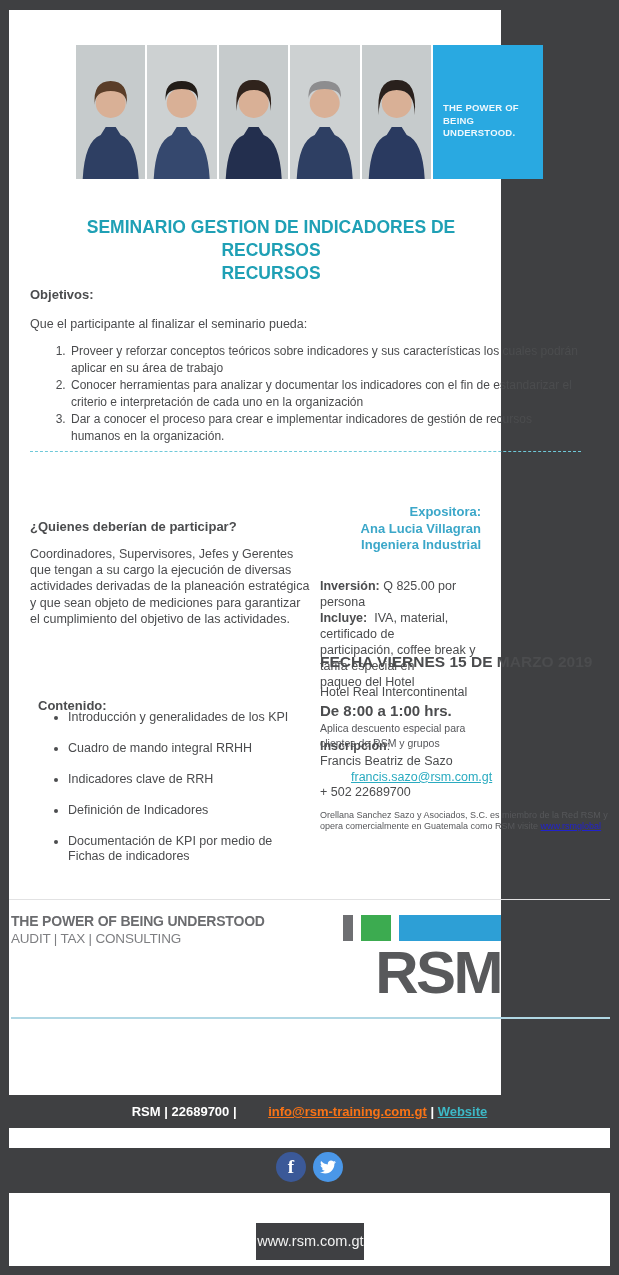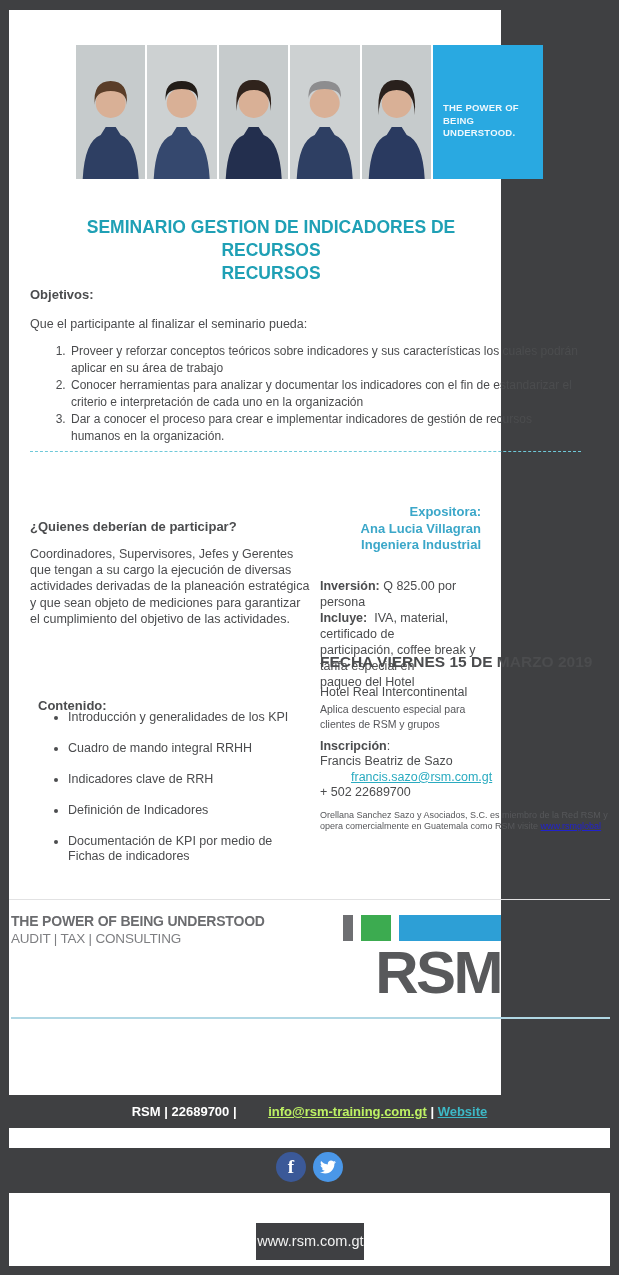--- a/index.html
+++ b/index.html
@@ -112,21 +112,21 @@
     color:#58595b; letter-spacing:-2.5px;
   }
   .blue-line { left:2px; top:1007px; width:599px; height:2px; background:#b0d7e4; }
 
   
   .contact-band {
     position:absolute; left:0; top:1095px; width:619px; height:33px;
     background:#3f4042; display:flex; align-items:center; justify-content:center;
     font-size:13px; font-weight:bold; color:#ffffff; white-space:pre;
   }
-  .contact-band a.email { color:#bef264; text-decoration:underline;margin-left:28px; }
+  .contact-band a.email { color:#f97316; text-decoration:underline;margin-left:28px; }
   .contact-band a.web { color:#3db8c6; text-decoration:underline; }
 
   .white-strip { position:absolute; left:9px; top:1128px; width:601px; height:20px; background:#fff; }
 
   .social-band {
     position:absolute; left:0; top:1148px; width:619px; height:45px;
     background:#3f4042; display:flex; justify-content:center; gap:7px; padding-top:4px;
   }
   .circle {
     width:30px; height:30px; border-radius:50%;
@@ -234,20 +234,21 @@
     <ul class="contenido-list abs">
       <li>Introducción y generalidades de los KPI</li>
       <li>Cuadro de mando integral RRHH</li>
       <li>Indicadores clave de RRH</li>
       <li>Definición de Indicadores</li>
       <li>Documentación de KPI por medio de Fichas de indicadores</li>
     </ul>
 
     <div class="abs hotel-block">
       <div>Hotel Real Intercontinental</div>
+      <div class="horario">De 8:00 a 1:00 hrs.</div>
       <div class="descuento">Aplica descuento especial para clientes de RSM y grupos</div>
     </div>
 
     <div class="abs inscripcion">
       <div><b>Inscripción</b><span>:</span></div>
       <div>Francis Beatriz de Sazo</div>
       <div><a class="teal-link" href="#">francis.sazo@rsm.com.gt</a></div>
       <div>+ 502 22689700</div>
     </div>
 

